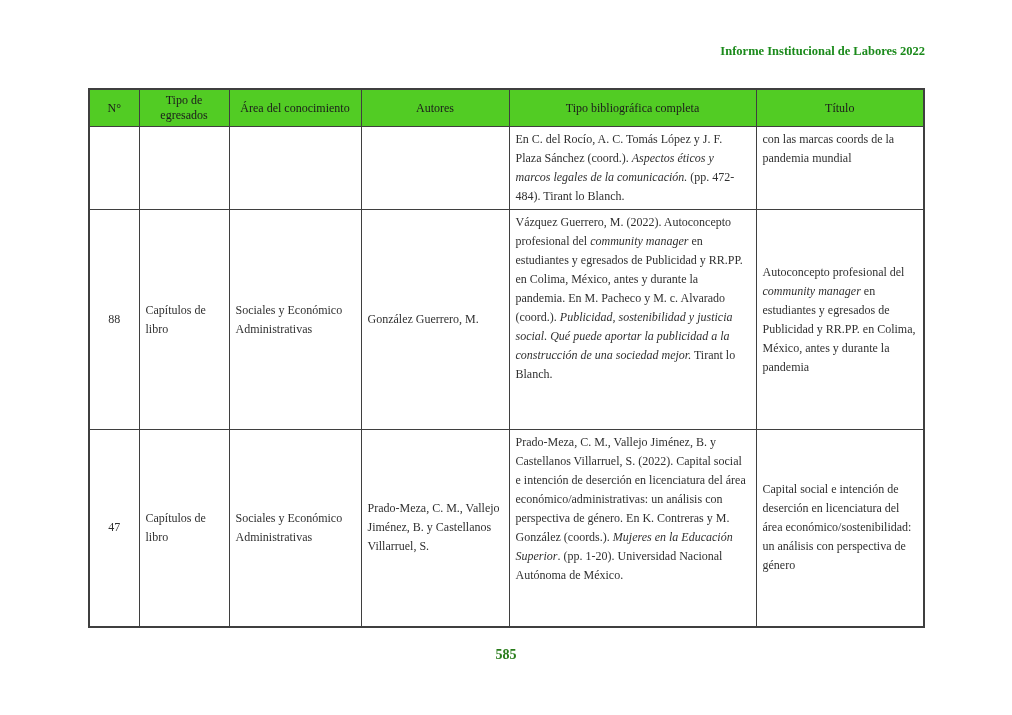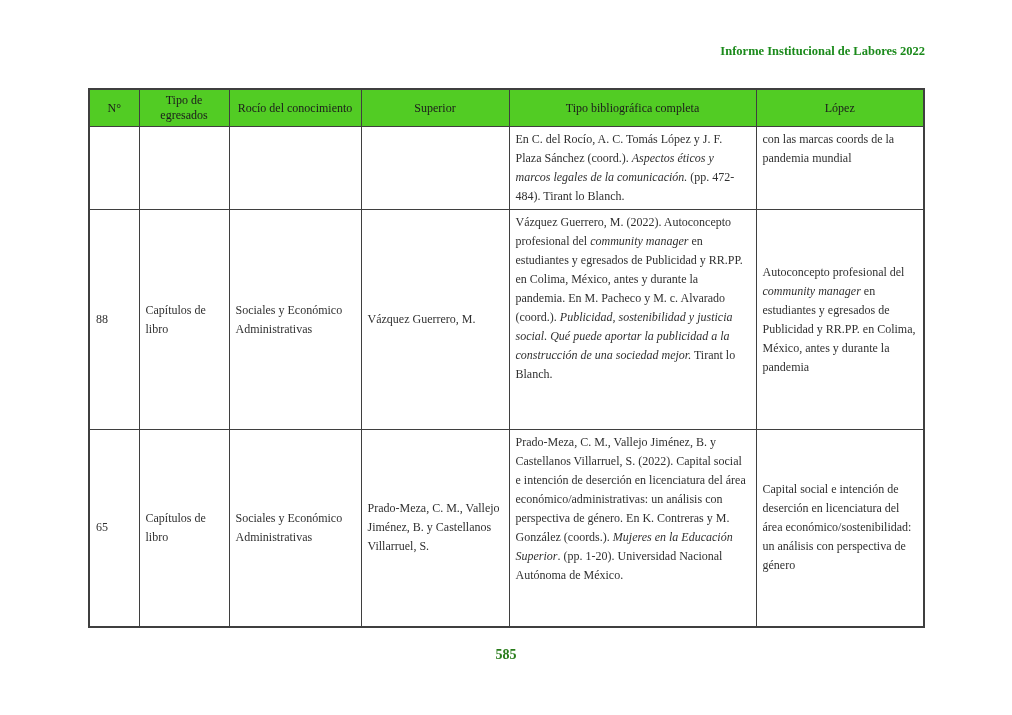--- a/index.html
+++ b/index.html
@@ -49,21 +49,21 @@
     font-weight: normal;
     color: #1c1c1c;
     text-align: center;
     line-height: 15px;
   }
   .pubtable thead tr { height: 34px; }
   tr.row-a  { height: 82px; padding-left: 28px; }
   tr.row-88 { height: 220px; }
   tr.row-89 { height: 197px; }
   td.v-top { vertical-align: top; }
-  td.c-num { text-align: left; }
+  td.c-num { text-align: center; }
   .page-number {
     position: absolute;
     top: 647px;
     left: 0;
     width: 100%;
     text-align: center;
     font-size: 14px;
     font-weight: bold;
     color: #2a7d1c;
   }
@@ -81,45 +81,45 @@
       <col style="width:90px">
       <col style="width:132px">
       <col style="width:148px">
       <col style="width:247px">
       <col style="width:168px">
     </colgroup>
     <thead>
       <tr>
         <th>N°</th>
         <th>Tipo de egresados</th>
-        <th>Rocío del conocimiento</th>
-        <th>Superior</th>
+        <th>Área del conocimiento</th>
+        <th>Autores</th>
         <th>Tipo bibliográfica completa</th>
-        <th>López</th>
+        <th>Título</th>
       </tr>
     </thead>
     <tbody>
       <tr class="row-a">
         <td class="c-num"></td>
         <td></td>
         <td></td>
         <td></td>
         <td class="v-top"><span>En C. del Rocío, A. C. Tomás López y J. F. Plaza Sánchez (coord.). </span><span style="font-style: italic;">Aspectos éticos y marcos legales de la comunicación.</span><span> (pp. 472-484). Tirant lo Blanch.</span></td>
         <td class="v-top"><span>con las marcas coords de la pandemia mundial</span></td>
       </tr>
       <tr class="row-88">
         <td class="c-num">88</td>
         <td>Capítulos de libro</td>
         <td>Sociales y Económico Administrativas</td>
-        <td>Vázquez Guerrero, M.</td>
+        <td>González Guerrero, M.</td>
         <td class="v-top"><span>Vázquez Guerrero, M. (2022). Autoconcepto profesional del </span><span style="font-style: italic;">community manager</span><span> en estudiantes y egresados de Publicidad y RR.PP. en Colima, México, antes y durante la pandemia. En M. Pacheco y M. c. Alvarado (coord.). </span><span style="font-style: italic;">Publicidad, sostenibilidad y justicia social. Qué puede aportar la publicidad a la construcción de una sociedad mejor.</span><span> Tirant lo Blanch.</span></td>
         <td><span>Autoconcepto profesional del </span><span style="font-style: italic;">community manager</span><span> en estudiantes y egresados de Publicidad y RR.PP. en Colima, México, antes y durante la pandemia</span></td>
       </tr>
       <tr class="row-89">
-        <td class="c-num">65</td>
+        <td class="c-num">47</td>
         <td>Capítulos de libro</td>
         <td>Sociales y Económico Administrativas</td>
         <td>Prado-Meza, C. M., Vallejo Jiménez, B. y Castellanos Villarruel, S.</td>
         <td class="v-top"><span>Prado-Meza, C. M., Vallejo Jiménez, B. y Castellanos Villarruel, S. (2022). Capital social e intención de deserción en licenciatura del área económico/administrativas: un análisis con perspectiva de género. En K. Contreras y M. González (coords.). </span><span style="font-style: italic;">Mujeres en la Educación Superior</span><span>. (pp. 1-20). Universidad Nacional Autónoma de México.</span></td>
         <td><span>Capital social e intención de deserción en licenciatura del área económico/sostenibilidad: un análisis con perspectiva de género</span></td>
       </tr>
     </tbody>
   </table>
 
   <div class="page-number">585</div>

